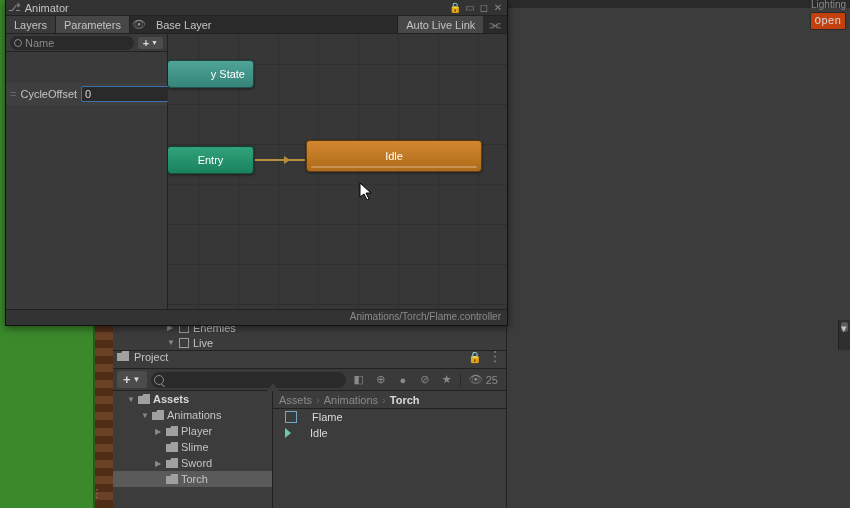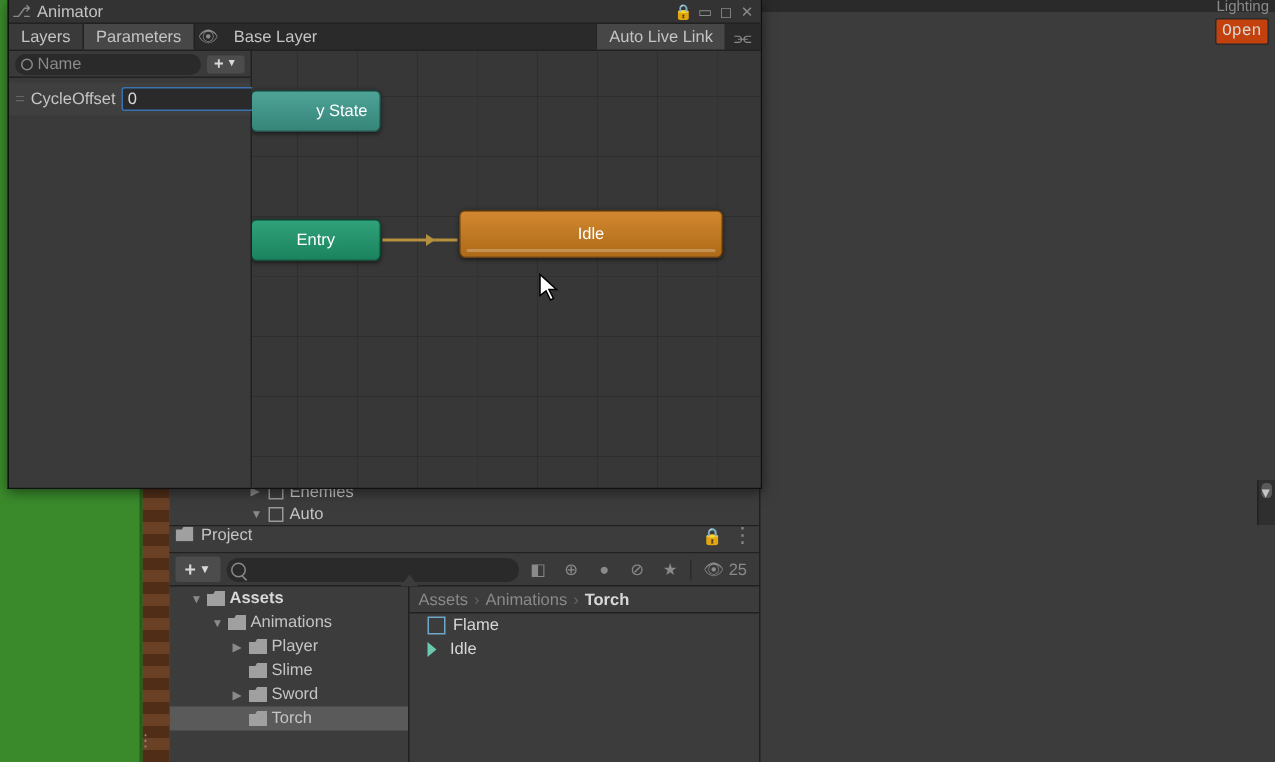--- a/index.html
+++ b/index.html
@@ -158,21 +158,21 @@
     position:absolute;left:-6px;top:-8px;width:12px;height:8px;background:var(--bg-panel);
     clip-path:polygon(50% 0,100% 100%,0 100%);
   }
   .project .breadcrumb{
     height:18px;display:flex;align-items:center;gap:4px;padding:0 6px;
     border-bottom:1px solid var(--border);color:var(--text-dim);font-size:11px;
   }
   .project .breadcrumb .sep{color:#666}
   .project .breadcrumb .last{color:var(--text-light);font-weight:bold}
   .project .file-row{
-    display:flex;align-items:center;height:16px;gap:5px;padding-left:12px;
+    display:flex;align-items:center;height:16px;gap:15px;padding-left:12px;
     color:var(--text-light);
   }
   .project .file-row .icon-ctrl{width:12px;height:12px;border:1px solid #6fa8c8;position:relative}
   .project .file-row .icon-anim{width:10px;height:10px;border-left:6px solid #6cc9b0;border-top:5px solid transparent;border-bottom:5px solid transparent}
   
   .hier {
     position:absolute;
     left:113px;right:344px;top:320px;height:30px;
     background:var(--bg-panel);z-index:1;padding-left:40px;
   }
@@ -212,21 +212,21 @@
   .animator .tabbar .spacer{flex:1}
   .animator .tabbar .livelink{
     padding:0 8px;display:flex;align-items:center;background:#474747;border-left:1px solid var(--border);
   }
   .animator .tabbar .link-icon{padding:0 6px;display:flex;align-items:center;color:var(--text-dim);font-size:13px}
   .animator .body{
     flex:1;display:flex;
   }
   .animator .params{
     width:162px;background:#3a3a3a;border-right:1px solid var(--border);
-    display:flex;flex-direction:column;
+    display:flex;flex-direction:column;gap:28px;
   }
   .animator .params .searchrow{
     height:18px;display:flex;align-items:center;padding:0 4px;gap:4px;
     border-bottom:1px solid var(--border);
   }
   .animator .params .searchrow .search{
     flex:1;background:#2a2a2a;border-radius:10px;height:14px;
     display:flex;align-items:center;color:var(--text-dim);padding:0 4px;
   }
   .animator .params .searchrow .search .mag{width:8px;height:8px;border:1px solid #888;border-radius:50%;margin-right:3px;position:relative}
@@ -307,21 +307,21 @@
 
 <div class="hier">
   <div class="row" style="padding-left:14px">
     <span class="arr">▶</span>
     <span class="cube"></span>
     <span>Enemies</span>
   </div>
   <div class="row" style="padding-left:14px">
     <span class="arr">▼</span>
     <span class="cube"></span>
-    <span>Auto</span>
+    <span>Live</span>
   </div>
 </div>
 <div class="scrollbar">
   <div class="thumb">▾</div>
 </div>
 
 <div class="project">
   <div class="header">
     <span class="folder-icon"></span>
     <span>Project</span>
@@ -436,19 +436,22 @@
       </div>
     </div>
     <div class="graph">
       <div class="node anystate" style="left:-1px;top:26px;width:87px;height:28px;justify-content:flex-end;padding-right:8px">y State</div>
       <div class="node entry" style="left:-1px;top:112px;width:87px;height:28px">Entry</div>
       <div class="arrow-line" style="left:87px;top:125px;width:50px"></div>
       <div class="arrow-head" style="left:116px;top:122px"></div>
       <div class="node idle" style="left:138px;top:106px;width:176px;height:32px">Idle</div>
     </div>
   </div>
+  <div class="footer">
+    <span>Animations/Torch/Flame.controller</span>
+  </div>
 </div>
 
 <div class="cursor" style="left:359px;top:182px">
   <svg width="14" height="20" viewBox="0 0 14 20">
     <path d="M1 1 L1 15 L5 12 L8 18 L10 17 L7 11 L12 11 Z" fill="#fff" stroke="#000" stroke-width="1"></path>
   </svg>
 </div>
 
 </body></html>

